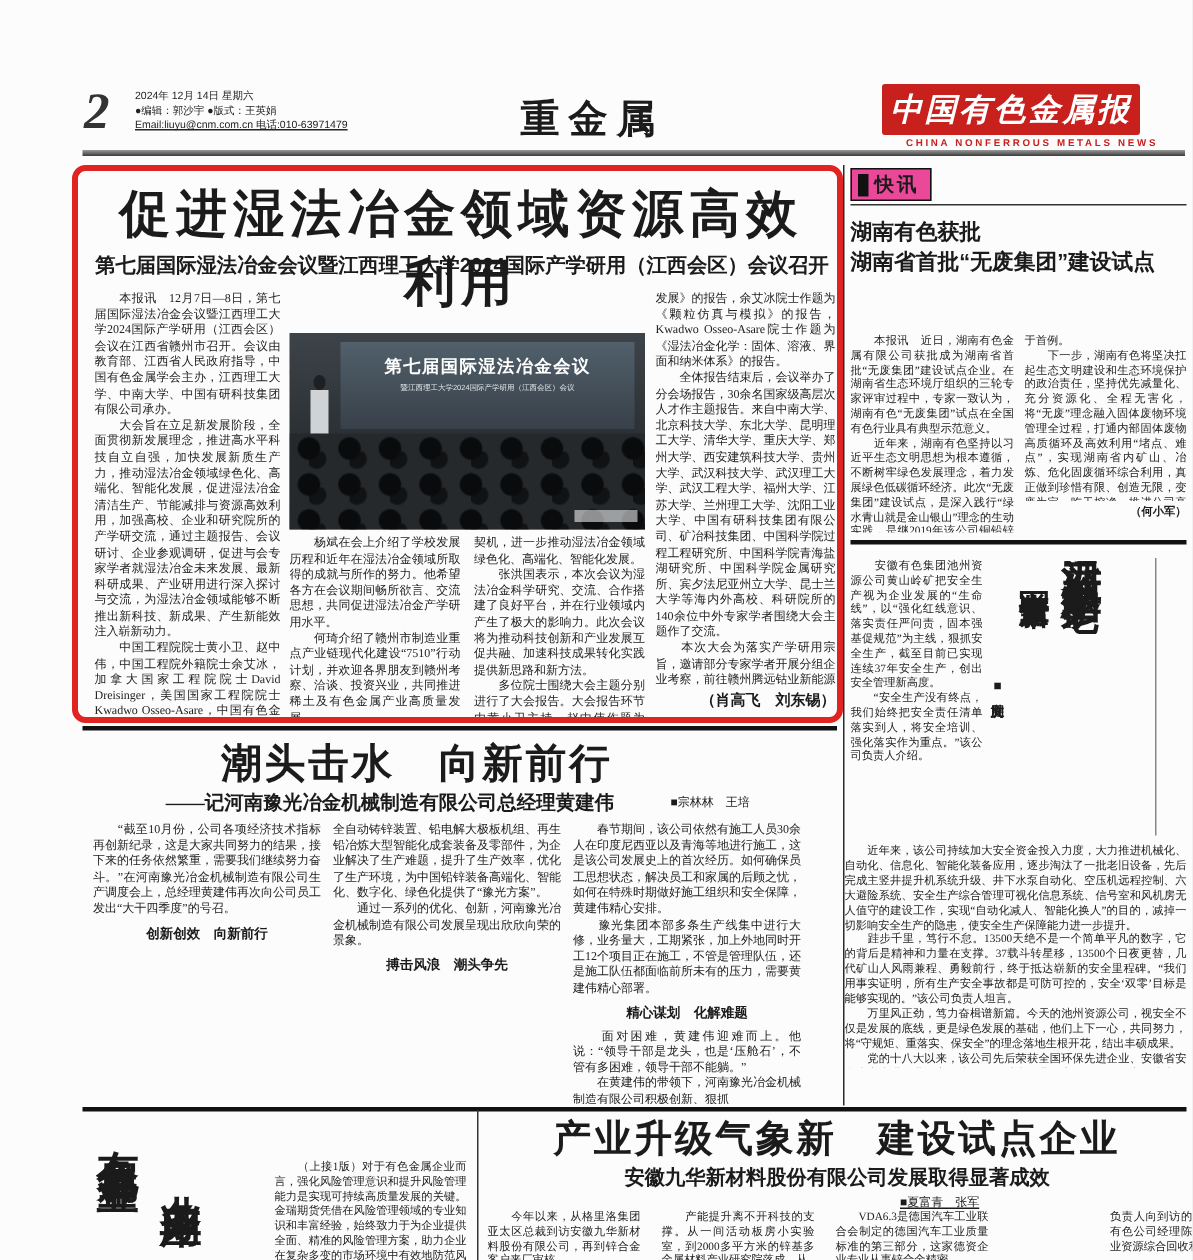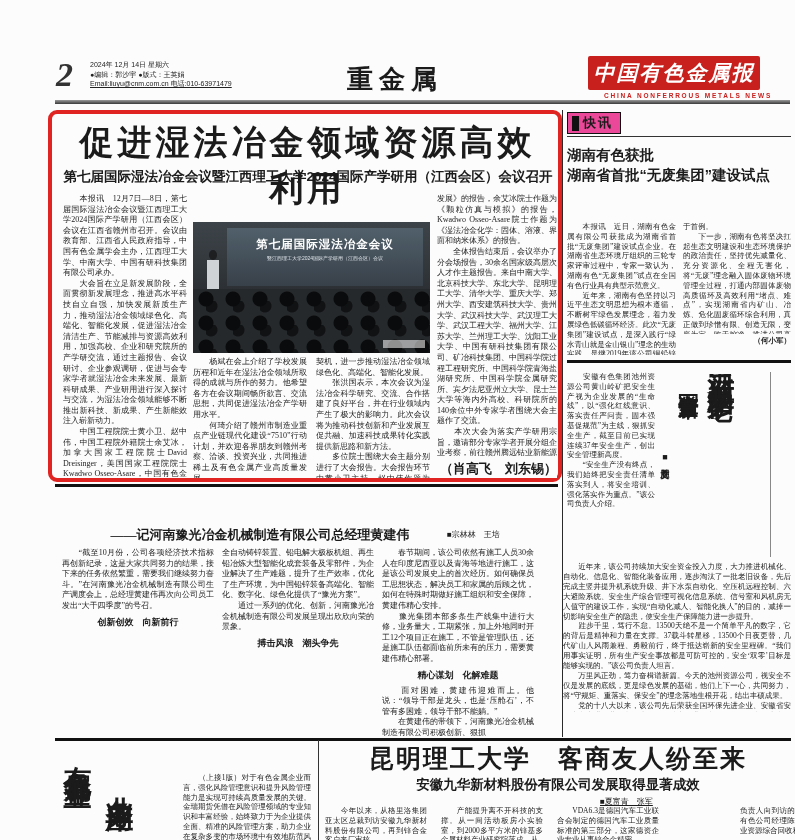--- a/index.html
+++ b/index.html
@@ -41,21 +41,21 @@
   .speaker{position:absolute;left:16px;top:28px;width:8px;height:10px;border-radius:50%;background:#1d1f21;}
   .audience{position:absolute;left:0;bottom:0;width:237px;height:64px;background-color:#26292c;
     background-image:radial-gradient(circle at 13px 10px,#0a0b0c 7px,rgba(0,0,0,0) 8px),
                      radial-gradient(circle at 5px 5px,#101214 6px,rgba(0,0,0,0) 7px);
     background-size:27px 24px,27px 24px;background-position:0 0,13px 12px;}
   .photo-smudge{position:absolute;right:5px;bottom:5px;width:42px;height:8px;
                 background:rgba(255,255,255,0.55);}
   .lead-col2{left:193px;top:357px;width:114px;height:121px;}
   .lead-col3{left:316px;top:357px;width:114px;height:121px;}
   .lead-col4{left:437px;top:194px;width:120px;height:264px;}
-  .lead-signature{left:437px;top:460px;width:120px;text-align:right;font-size:13px;
+  .lead-signature{left:437px;top:460px;width:120px;text-align:right;font-size:10px;
                   font-weight:bold;background:#fcfcfc;}
   .vrule-main{left:562px;top:110px;width:1px;height:627px;background:#2a2a2a;}
   
   .kx-label{left:567px;top:112px;display:flex;align-items:center;border:1.5px solid #111;
             padding:1px 7px 1px 4px;font-size:13px;font-weight:bold;letter-spacing:2px;background:#ec4899;}
   .kx-label .bar{display:inline-block;width:7px;height:15px;background:#111;margin-right:4px;}
   .kx-underline{left:567px;top:136px;width:224px;height:1px;background:#333;}
   .kx-headline{left:567px;top:145px;width:224px;font-size:14.5px;line-height:20px;font-weight:bold;}
   .kx-col1{left:567px;top:222px;width:109px;height:133px;}
   .kx-col2{left:683px;top:222px;width:108px;height:112px;}
@@ -169,20 +169,21 @@
   <div class="abs lk-byline">■周文胜</div>
   <div class="abs lk-sub">谱写安全生产新篇章</div>
   <div class="abs lk-main">老矿山焕发新活力</div>
   <div class="abs lk-edge"></div>
   <div class="abs body-text lk-body">　　近年来，该公司持续加大安全资金投入力度，大力推进机械化、自动化、信息化、智能化装备应用，逐步淘汰了一批老旧设备，先后完成主竖井提升机系统升级、井下水泵自动化、空压机远程控制、六大避险系统、安全生产综合管理可视化信息系统、信号室和风机房无人值守的建设工作，实现“自动化减人、智能化换人”的目的，减掉一切影响安全生产的隐患，使安全生产保障能力进一步提升。
 　　跬步千里，笃行不怠。13500天绝不是一个简单平凡的数字，它的背后是精神和力量在支撑。37载斗转星移，13500个日夜更替，几代矿山人风雨兼程、勇毅前行，终于抵达崭新的安全里程碑。“我们用事实证明，所有生产安全事故都是可防可控的，安全‘双零’目标是能够实现的。”该公司负责人坦言。
 　　万里风正劲，笃力奋楫谱新篇。今天的池州资源公司，视安全不仅是发展的底线，更是绿色发展的基础，他们上下一心，共同努力，将“守规矩、重落实、保安全”的理念落地生根开花，结出丰硕成果。
 　　党的十八大以来，该公司先后荣获全国环保先进企业、安徽省安全生产先进企业、安徽省级绿色矿山企业、安徽有色集团安全生产标杆单位、池州市、全国“安康杯”竞赛优胜单位等荣誉。璀璨的荣光背后，得益于安徽有色集团的战略引领，折射出黄山岭矿山人踔厉前行的坚定信念，更是矿山人以“人生能有几回搏”的劲头，奋力书写出精彩篇章。</div>
 
   <div class="abs ct-rule"></div>
+  <div class="abs ct-headline">潮头击水　向新前行</div>
   <div class="abs ct-subhead">——记河南豫光冶金机械制造有限公司总经理黄建伟</div>
   <div class="abs ct-byline sans">■宗林林　王培</div>
 
   <div class="abs ct-col ct-c1">
     <div class="body-text">　　“截至10月份，公司各项经济技术指标再创新纪录，这是大家共同努力的结果，接下来的任务依然繁重，需要我们继续努力奋斗。”在河南豫光冶金机械制造有限公司生产调度会上，总经理黄建伟再次向公司员工发出“大干四季度”的号召。</div>
     <div class="sub sans">创新创效　向新前行</div>
   </div>
   <div class="abs ct-col ct-c2">
     <div class="body-text">全自动铸锌装置、铅电解大极板机组、再生铅冶炼大型智能化成套装备及零部件，为企业解决了生产难题，提升了生产效率，优化了生产环境，为中国铅锌装备高端化、智能化、数字化、绿色化提供了“豫光方案”。
 　　通过一系列的优化、创新，河南豫光冶金机械制造有限公司发展呈现出欣欣向荣的景象。</div>
@@ -198,21 +199,21 @@
 
   <div class="abs bottom-rule"></div>
 
   <div class="abs bl-v1">有色金属企业</div>
   <div class="abs bl-v2">业务应用</div>
   <div class="abs body-text small-text bl-body">　　（上接1版）对于有色金属企业而言，强化风险管理意识和提升风险管理能力是实现可持续高质量发展的关键。金瑞期货凭借在风险管理领域的专业知识和丰富经验，始终致力于为企业提供全面、精准的风险管理方案，助力企业在复杂多变的市场环境中有效地防范风险，实现稳定和可持续高质量发展。
 　　近年来，面对复杂多变的经济形势所引发的多重冲击，利用期货、期权等对价格风险进行套期保值，已经成为有色金属行业企业防范经营风险、锁定经营效益的必备工具。然而，在实际操作中，风险管理、合规、套期保值会计等问题，均成为掣肘企业深度参与期货</div>
 
   <div class="abs b-vrule"></div>
 
-  <div class="abs br-headline">昆明理工大学　客商友人纷至来</div>
+  <div class="abs br-headline">产业升级气象新　建设试点企业</div>
   <div class="abs br-subhead sans">安徽九华新材料股份有限公司发展取得显著成效</div>
   <div class="abs br-byline sans">■夏富青　张军</div>
   <div class="abs body-text small-text br-col br-c0">　　今年以来，从格里洛集团亚太区总裁到访安徽九华新材料股份有限公司，再到锌合金客户来厂审核，</div>
   <div class="abs body-text small-text br-col br-c1">　　产能提升离不开科技的支撑。从一间活动板房小实验室，到2000多平方米的锌基多金属材料产业研究院落成，从</div>
   <div class="abs body-text small-text br-col br-c2">　　VDA6.3是德国汽车工业联合会制定的德国汽车工业质量标准的第三部分，这家德资企业专业从事锌合金精密</div>
   <div class="abs body-text small-text br-col br-c3">负责人向到访的巴彦淖尔紫金有色公司经理陈勇一行介绍企业资源综合回收利用情况。</div>
 
 </div>
 
 </body></html>

